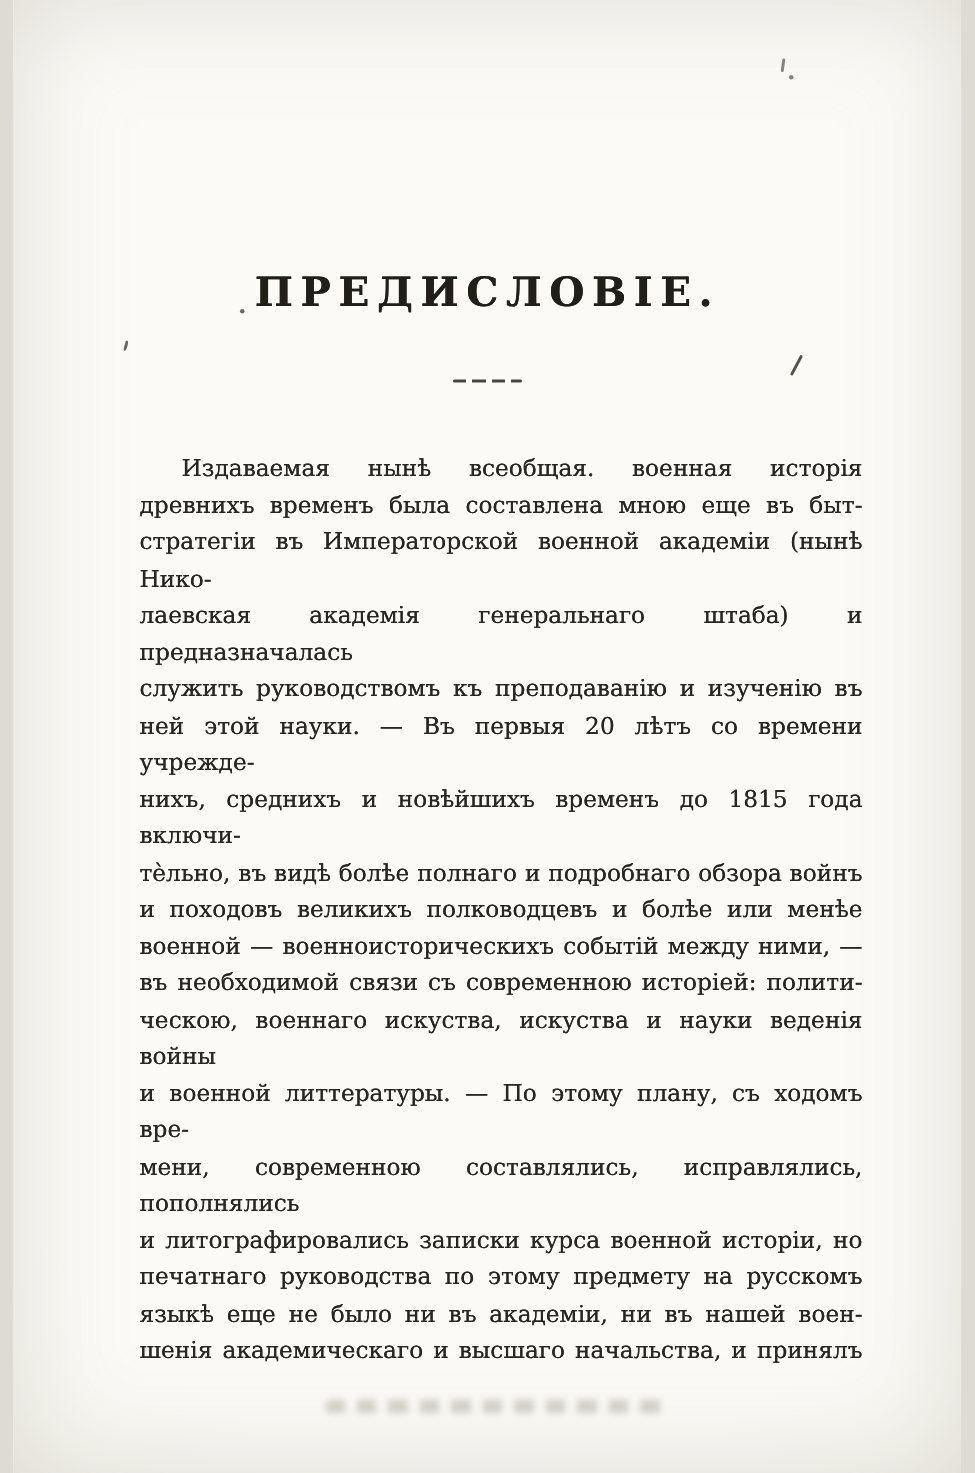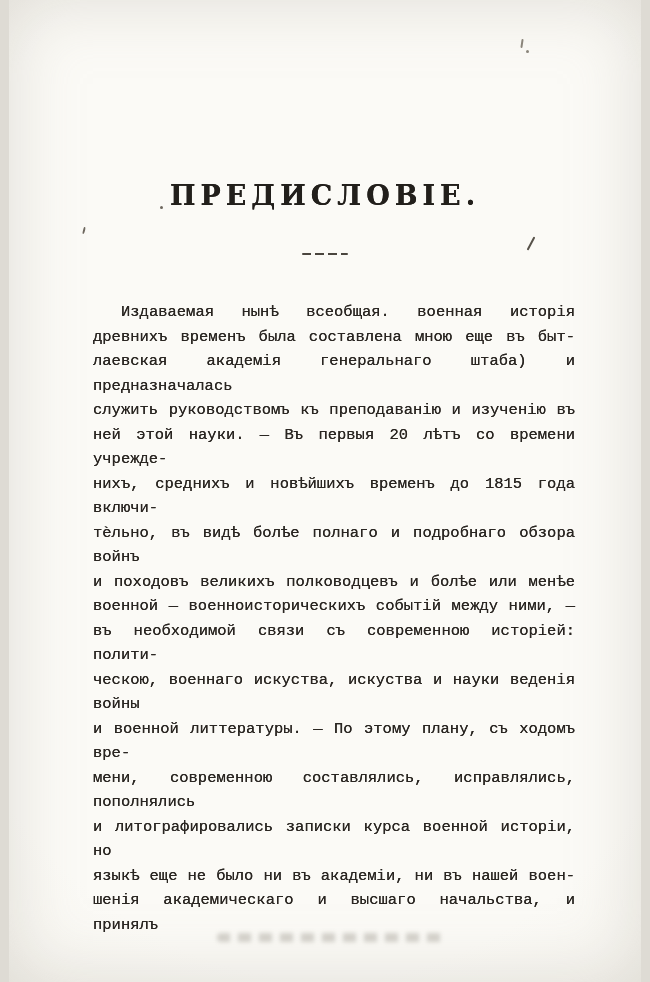--- a/index.html
+++ b/index.html
@@ -51,21 +51,20 @@
     width: 482px;
     color: #2a2622;
     font-size: 15.5px;
     line-height: 24.5px;
   }
   .body-line {
     text-align: justify;
     text-align-last: justify;
     white-space: normal;
     text-shadow: 0 0 0.3px #2a2622;
-    font-family: Liberation Mono, monospace;
   }
   .body-line.first-line {
     text-indent: 28px;
   }
   
   .speck {
     position: absolute;
     background: #8a857b;
   }
   .speck-tr-1 { top: 39px; left: 512px; width: 2px; height: 9px; border-radius: 1px; transform: rotate(8deg); }
@@ -91,32 +90,34 @@
 
 <div class="page">
 
   <h1 class="page-title">ПРЕДИСЛОВІЕ.</h1>
 
   <div class="section-divider"></div>
 
   <div class="preface-body">
       <div class="body-line first-line">Издаваемая нынѣ всеобщая. военная исторія</div>
       <div class="body-line">древнихъ временъ была составлена мною еще въ быт-</div>
+      <div class="body-line">стратегіи въ Императорской военной академіи (нынѣ Нико-</div>
       <div class="body-line">лаевская академія генеральнаго штаба) и предназначалась</div>
       <div class="body-line">служить руководствомъ къ преподаванію и изученію въ</div>
       <div class="body-line">ней этой науки. — Въ первыя 20 лѣтъ со времени учрежде-</div>
       <div class="body-line">нихъ, среднихъ и новѣйшихъ временъ до 1815 года включи-</div>
       <div class="body-line">тѐльно, въ видѣ болѣе полнаго и подробнаго обзора войнъ</div>
       <div class="body-line">и походовъ великихъ полководцевъ и болѣе или менѣе</div>
       <div class="body-line">военной — военноисторическихъ событій между ними, —</div>
       <div class="body-line">въ необходимой связи съ современною исторіей: полити-</div>
       <div class="body-line">ческою, военнаго искуства, искуства и науки веденія войны</div>
       <div class="body-line">и военной литтературы. — По этому плану, съ ходомъ вре-</div>
       <div class="body-line">мени, современною составлялись, исправлялись, пополнялись</div>
       <div class="body-line">и литографировались записки курса военной исторіи, но</div>
+      <div class="body-line">печатнаго руководства по этому предмету на русскомъ</div>
       <div class="body-line">языкѣ еще не было ни въ академіи, ни въ нашей воен-</div>
       <div class="body-line">шенія академическаго и высшаго начальства, и принялъ</div>
     </div>
 
   <div class="speck speck-tr-1"></div>
   <div class="speck speck-tr-2"></div>
   <div class="speck speck-title-left"></div>
   <div class="speck speck-left-margin"></div>
   <div class="speck stroke-right"></div>
   <div class="show-through-bottom"></div>

